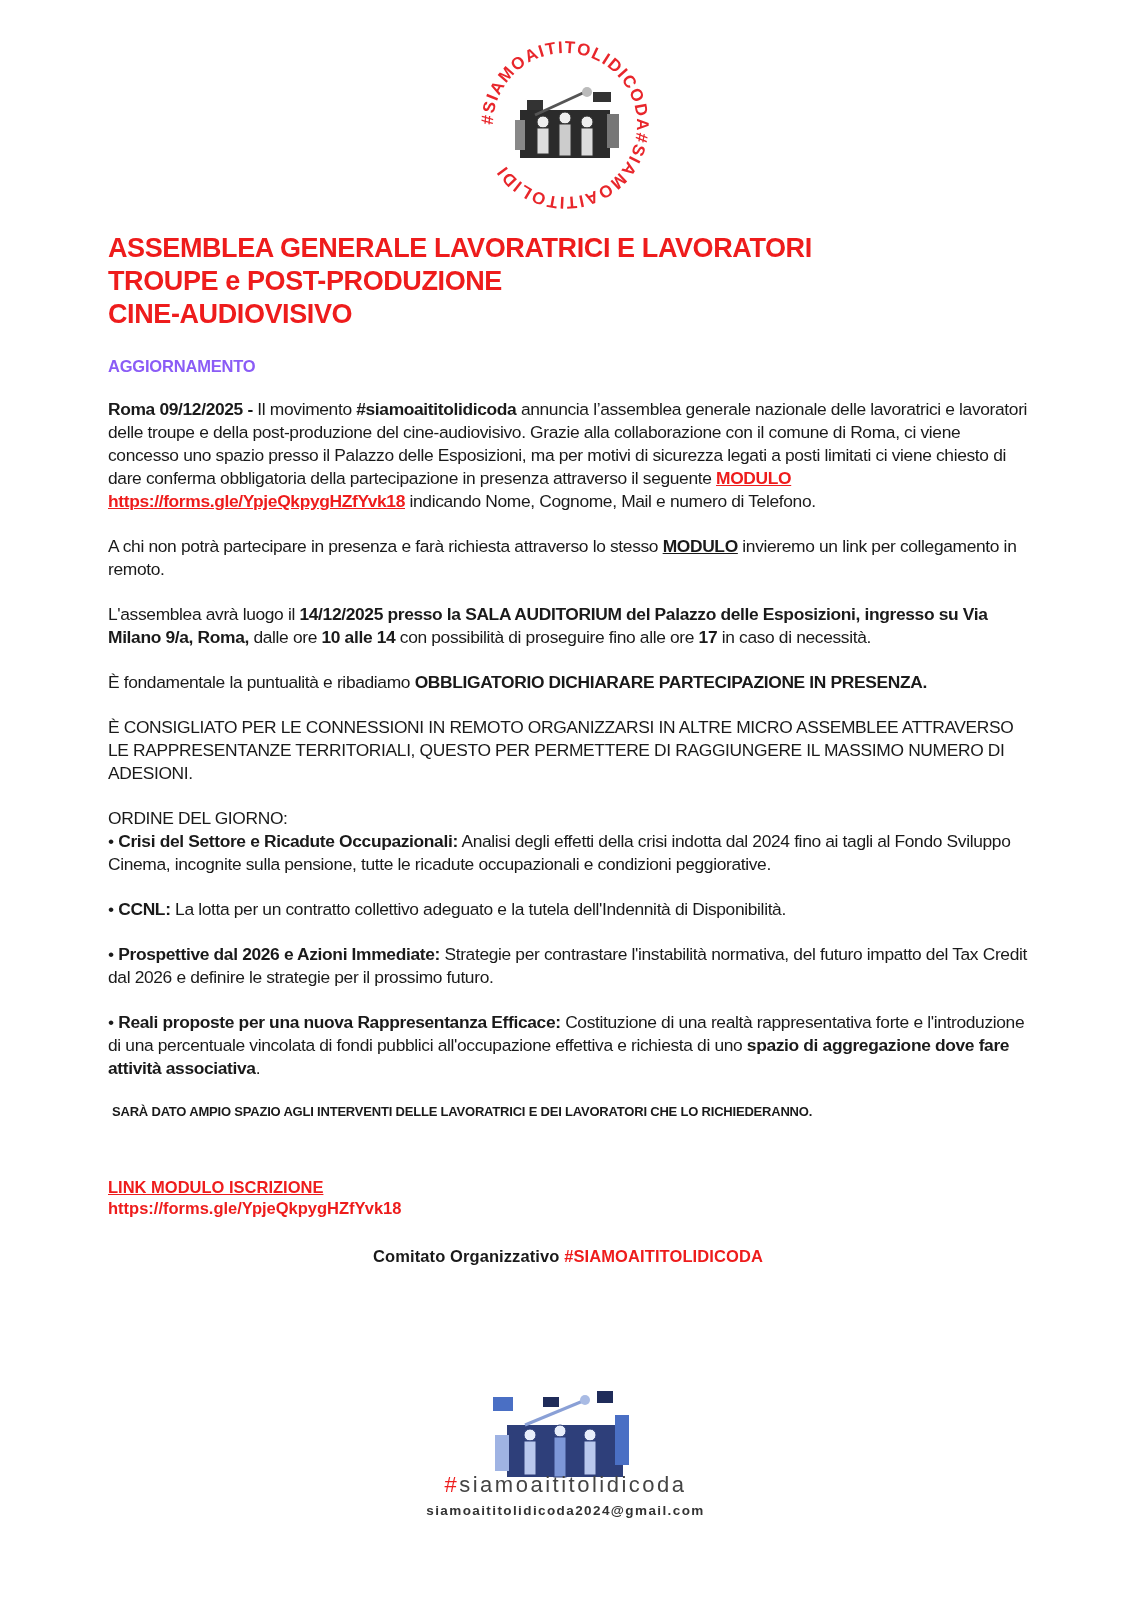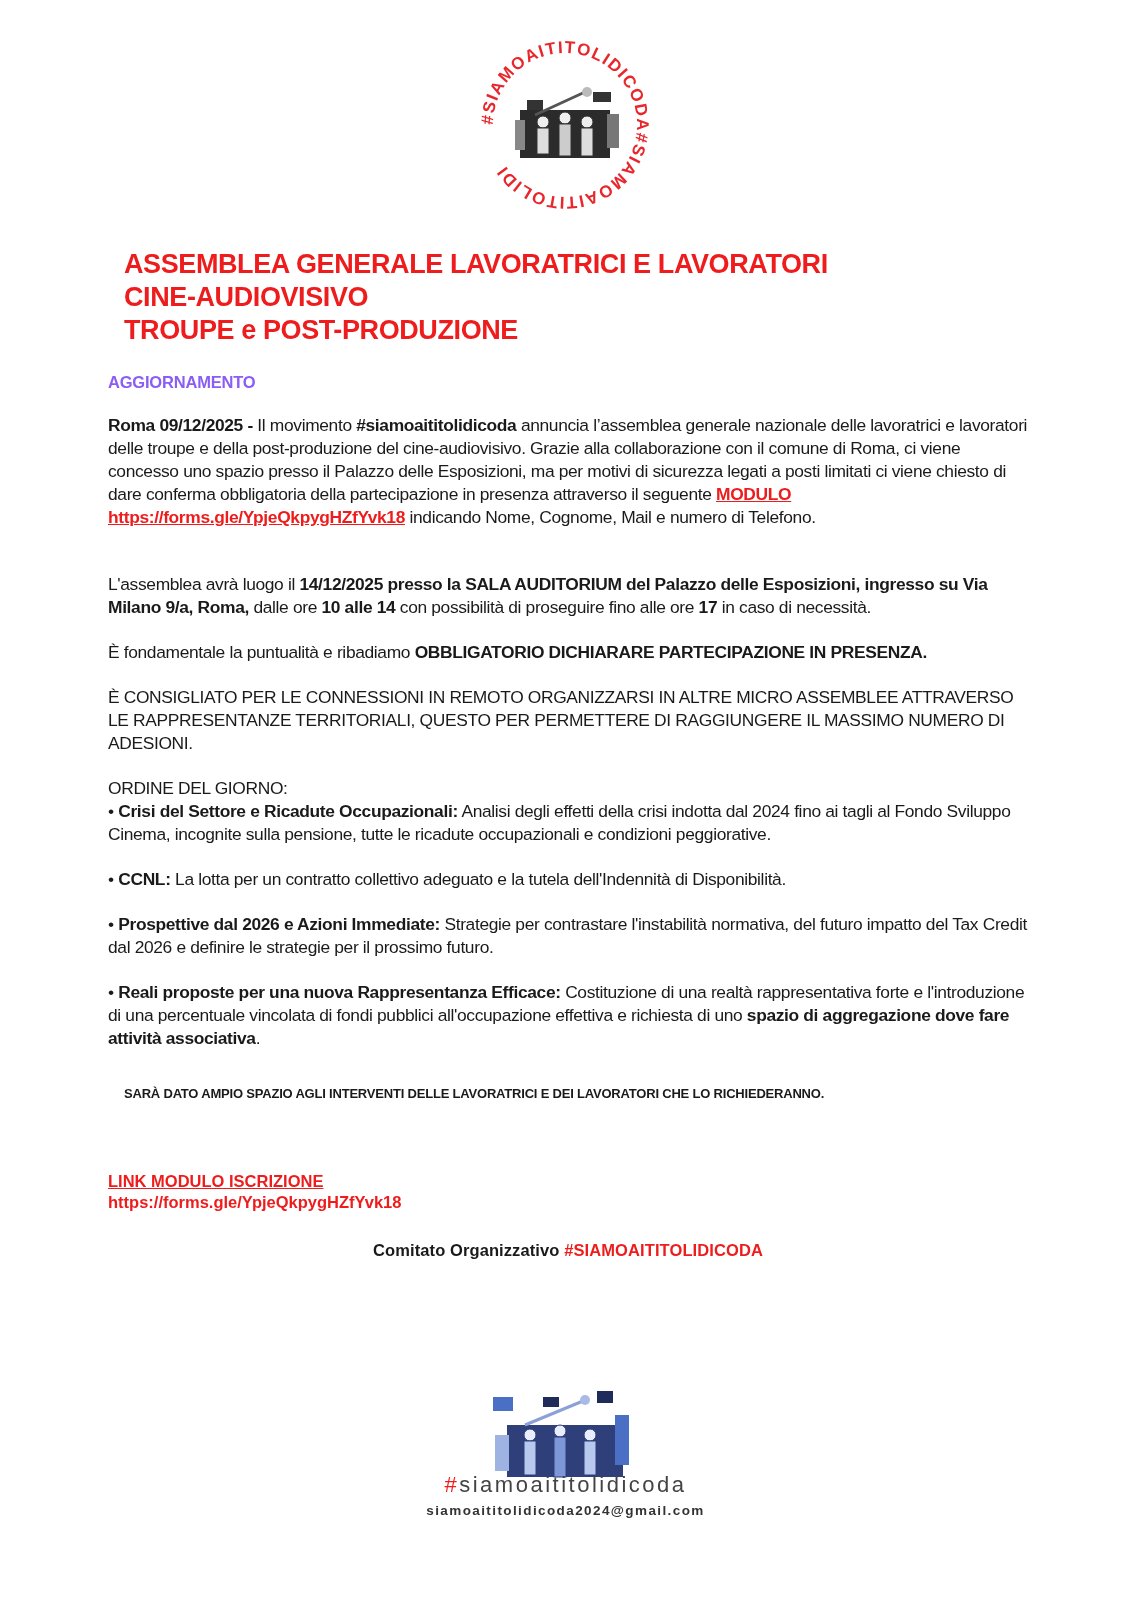--- a/index.html
+++ b/index.html
@@ -4,32 +4,32 @@
 <style>
   html, body { margin: 0; padding: 0; background: #ffffff; }
   body { width: 1131px; height: 1600px; position: relative; overflow: hidden;
          font-family: "Liberation Sans", sans-serif; color: #1a1a1a; }
   .page { position: absolute; left: 0; top: 0; width: 1131px; height: 1600px; }
 
   .logo-top { position: absolute; left: 475px; top: 40px; width: 180px; height: 170px; }
   .content { position: absolute; left: 108px; top: 232px; width: 920px; }
 
   .title { color: #ee1c1c; font-weight: bold; font-size: 27px; line-height: 33px;
-           letter-spacing: -0.4px; margin: 16px; }
+           letter-spacing: -0.4px; margin: 0; }
   .update { color: #8b5cf6; font-weight: bold; font-size: 16.5px; margin: 26px 0 0 0;
             letter-spacing: -0.2px; }
 
   .p { font-size: 17.4px; line-height: 23px; margin: 0; letter-spacing: -0.35px; }
   .gap { height: 22px; }
   .bold { font-weight: bold; }
   .red { color: #ee1c1c; }
   .u { text-decoration: underline; }
   a.link { color: #ee1c1c; font-weight: bold; text-decoration: underline; }
 
-  .small-caps { font-size: 13px; font-weight: bold; letter-spacing: -0.2px; margin: 16px; }
+  .small-caps { font-size: 13px; font-weight: bold; letter-spacing: -0.2px; margin: 4px; }
   .tiny-caps { font-size: 11px; font-weight: bold; letter-spacing: -0.2px; margin: 0; }
 
   .reg-block { margin-top: 18px; }
   .reg-title { color: #ee1c1c; font-weight: bold; font-size: 16.5px; text-decoration: underline;
                line-height: 21px; display: block; }
   .reg-url { color: #ee1c1c; font-weight: bold; font-size: 16.5px; line-height: 21px; display: block;
              text-decoration: none; }
 
   .committee { margin-top: 28px; font-size: 16.5px; font-weight: bold; letter-spacing: 0.1px; text-align: center; }
 
@@ -66,32 +66,33 @@
       <rect x="84" y="84" width="12" height="32" fill="#ccc" stroke="#333"></rect>
       <rect x="106" y="88" width="12" height="28" fill="#ddd" stroke="#333"></rect>
       <rect x="40" y="80" width="10" height="30" fill="#888"></rect>
       <rect x="132" y="74" width="12" height="34" fill="#777"></rect>
     </svg>
   </div>
 
   <div class="content">
     <h1 class="title">
       <div>ASSEMBLEA GENERALE LAVORATRICI E LAVORATORI</div>
+      <div>TROUPE e POST-PRODUZIONE</div>
       <div>CINE-AUDIOVISIVO</div>
-      <div>TROUPE e POST-PRODUZIONE</div>
     </h1>
 
     <div class="update">AGGIORNAMENTO</div>
 
     <div style="height:22px"></div>
 
     <p class="p"><span class="bold">Roma 09/12/2025 -</span><span> Il movimento </span><span class="bold">#siamoaititolidicoda</span><span> annuncia l’assemblea generale nazionale delle lavoratrici e lavoratori delle troupe e della post-produzione del cine-audiovisivo. Grazie alla collaborazione con il comune di Roma, ci viene concesso uno spazio presso il Palazzo delle Esposizioni, ma per motivi di sicurezza legati a posti limitati ci viene chiesto di dare conferma obbligatoria della partecipazione in presenza attraverso il seguente </span><a class="link">MODULO</a> <a class="link">https://forms.gle/YpjeQkpygHZfYvk18</a><span> indicando Nome, Cognome, Mail e numero di Telefono.</span></p>
 
     <div class="gap"></div>
 
+    <p class="p"><span>A chi non potrà partecipare in presenza e farà richiesta attraverso lo stesso </span><span class="bold u">MODULO</span><span> invieremo un link per collegamento in remoto.</span></p>
 
     <div class="gap"></div>
 
     <p class="p"><span>L'assemblea avrà luogo il </span><span class="bold">14/12/2025 presso la SALA AUDITORIUM del Palazzo delle Esposizioni, ingresso su Via Milano 9/a, Roma,</span><span> dalle ore </span><span class="bold">10 alle 14</span><span> con possibilità di proseguire fino alle ore </span><span class="bold">17</span><span> in caso di necessità.</span></p>
 
     <div class="gap"></div>
 
     <p class="p"><span>È fondamentale la puntualità e ribadiamo </span><span class="bold">OBBLIGATORIO DICHIARARE PARTECIPAZIONE IN PRESENZA.</span></p>
 
     <div class="gap"></div>

